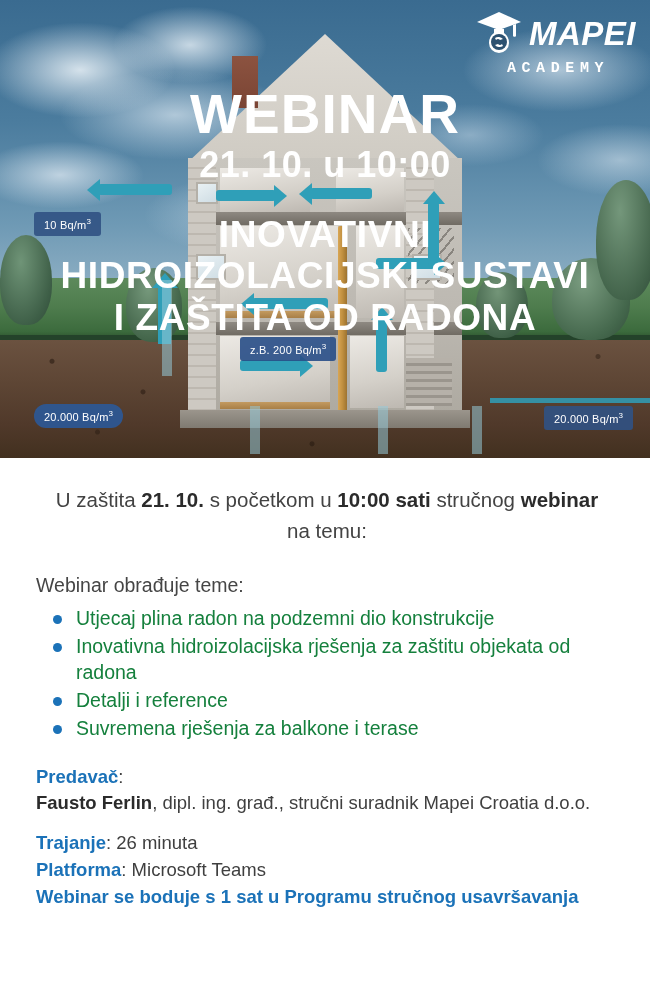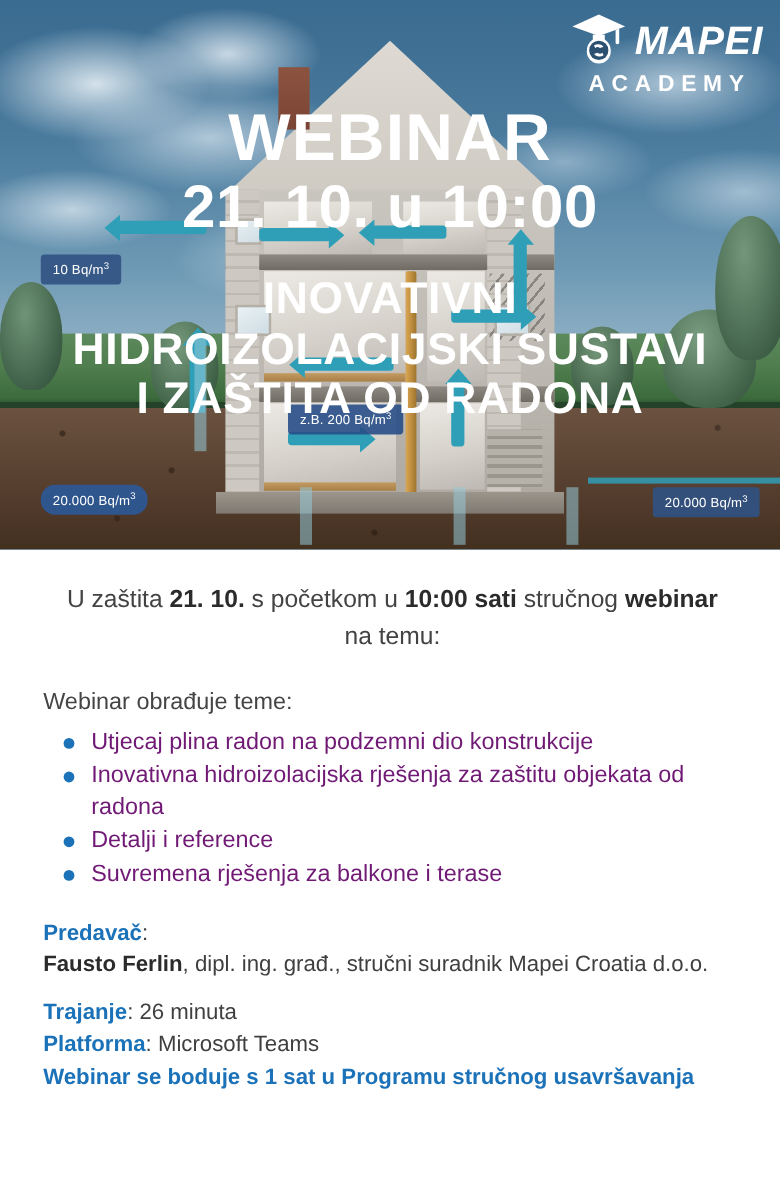--- a/index.html
+++ b/index.html
@@ -243,40 +243,40 @@
     color: #ffffff;
   }
   .logo-row { display: flex; align-items: center; gap: 6px; }
   .logo-mark { width: 48px; height: 46px; }
   .logo-word {
     font-size: 33px; font-weight: 700; font-style: italic;
     letter-spacing: .5px; line-height: 1;
     font-family: "Liberation Sans", sans-serif;
   }
   .logo-sub {
-    font-size: 19px; font-weight: 700; letter-spacing: 5.6px;
+    font-size: 15px; font-weight: 700; letter-spacing: 5.6px;
     margin-top: 4px; margin-left: 5px;
-    font-family: Liberation Sans, sans-serif;
+    font-family: Liberation Mono, monospace;
   }
 
   
   .hero-text {
     position: absolute; left: 0; top: 0; width: 650px; height: 458px;
     display: flex; flex-direction: column; align-items: center;
     pointer-events: none;
   }
   .hero-title {
     color: #ffffff;
     font-size: 55px; font-weight: 700; letter-spacing: 1px;
     line-height: .98; margin-top: 88px; text-align: center;
     font-family: "Liberation Sans", sans-serif;
   }
   .hero-date {
     color: #ffffff;
-    font-size: 50px; font-weight: 700; letter-spacing: .5px;
+    font-size: 36px; font-weight: 700; letter-spacing: .5px;
     line-height: 1.05; margin-top: 4px; text-align: center;
     font-family: "Liberation Sans", sans-serif;
   }
   .hero-sub {
     color: #ffffff;
     font-size: 37px; font-weight: 700; letter-spacing: .6px;
     line-height: 1.12; margin-top: 30px; text-align: center;
     font-family: "Liberation Sans", sans-serif;
   }
 
@@ -313,21 +313,21 @@
   .themes {
     margin-top: 9px;
     list-style: none;
     padding-left: 14px;
   }
   .themes li {
     position: relative;
     padding-left: 26px;
     font-size: 19.5px;
     line-height: 1.33;
-    color: #701a75;
+    color: #15803d;
     margin-bottom: 2px;
   }
   .themes li::before {
     content: "";
     position: absolute;
     left: 3px; top: 9px;
     width: 9px; height: 9px;
     border-radius: 50%;
     background: #1b72b8;
   }

